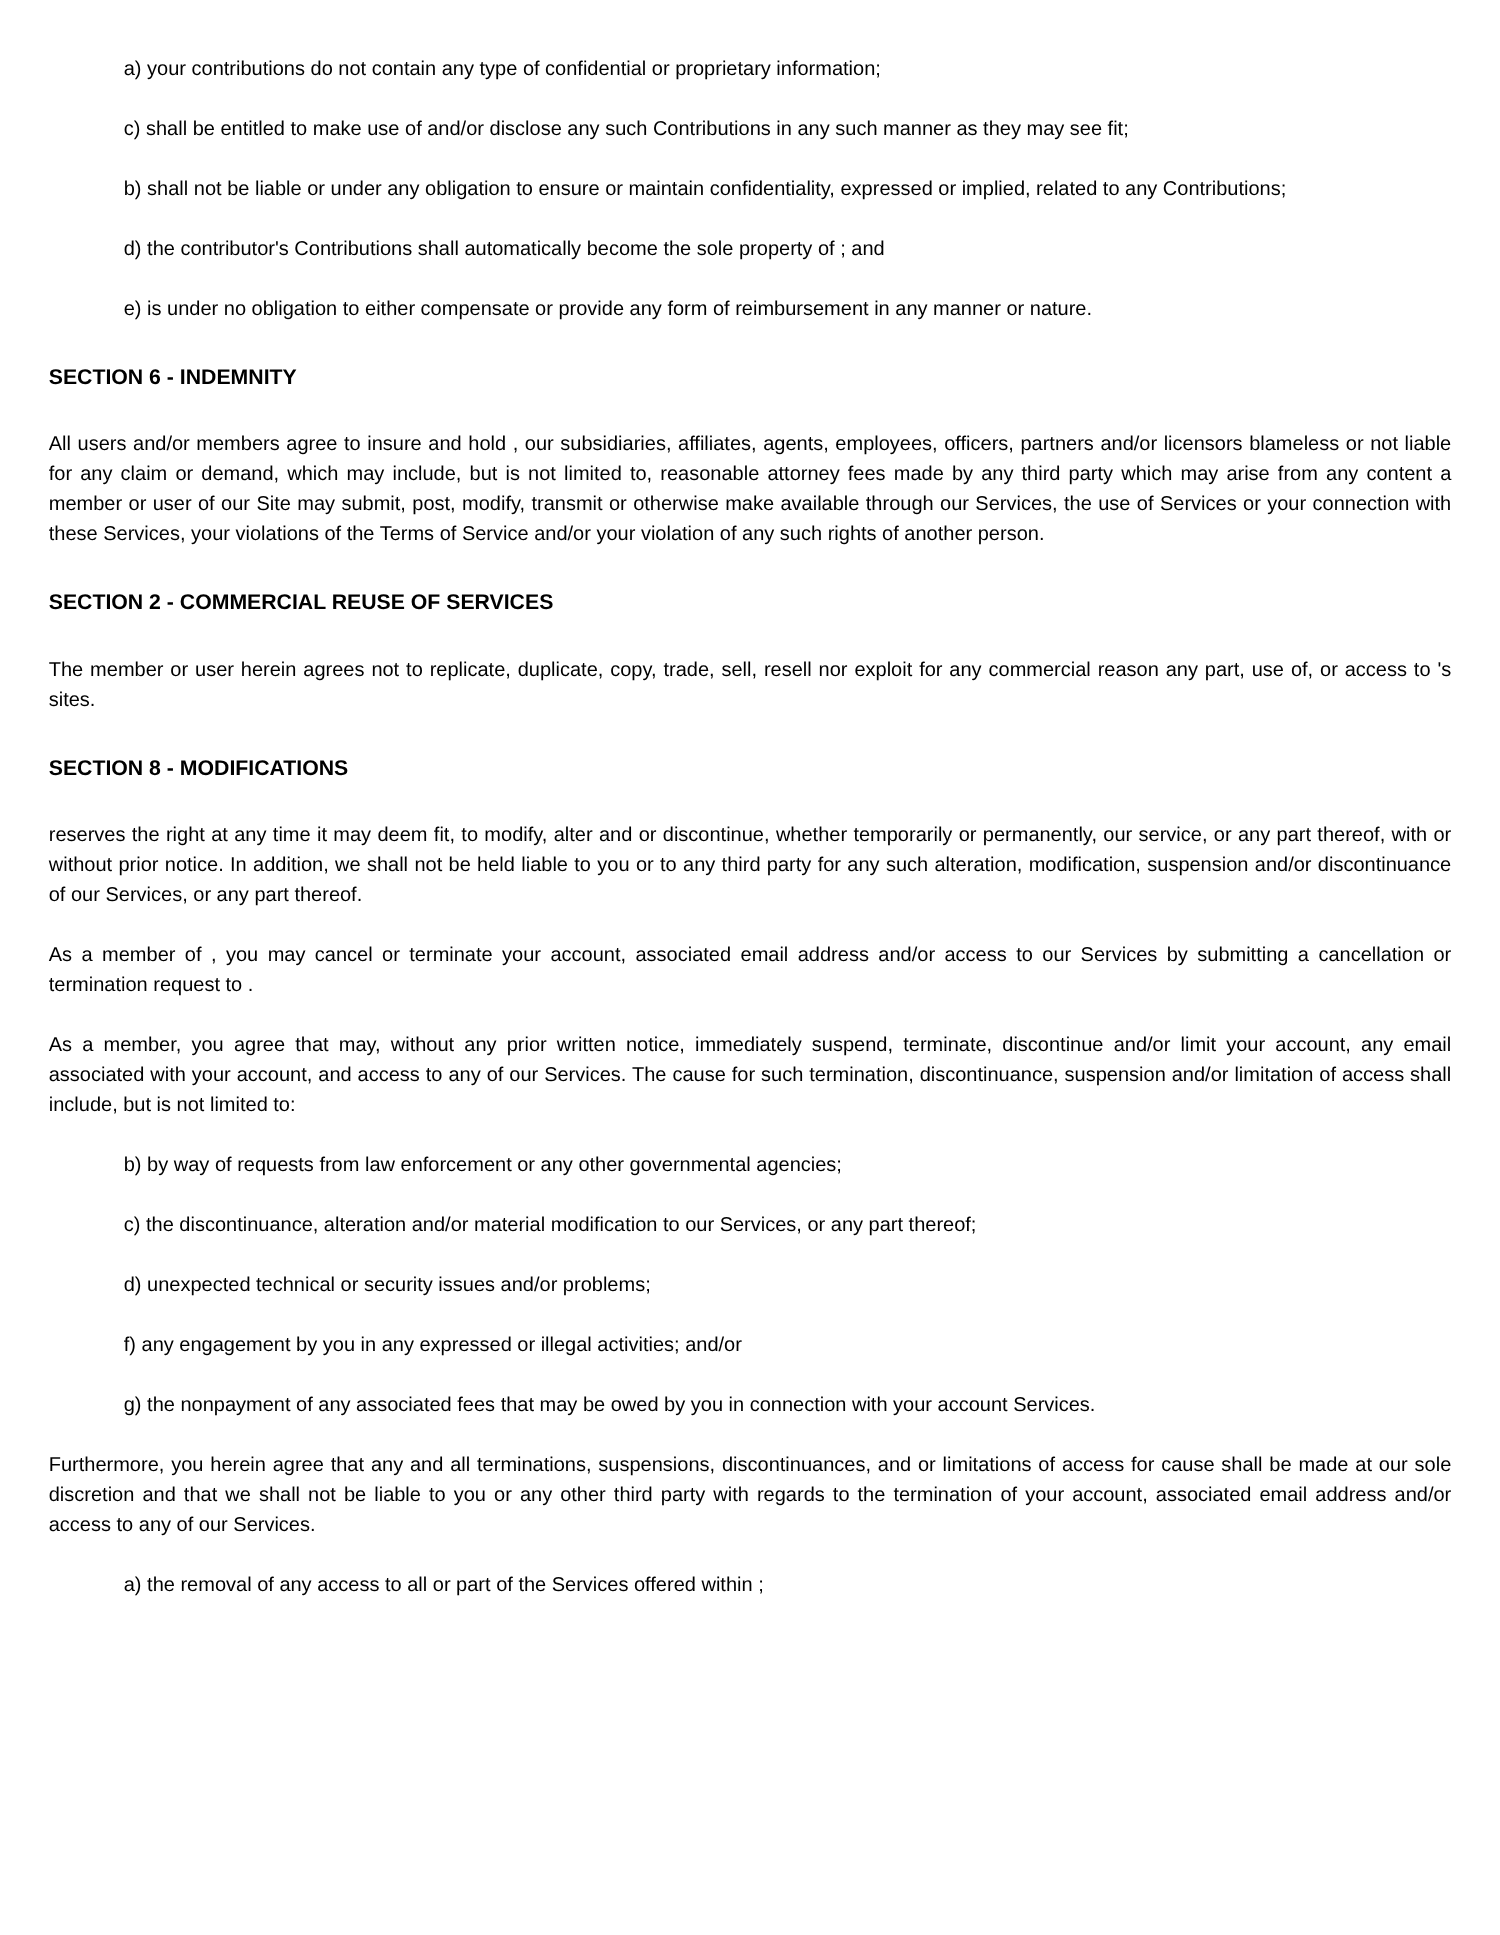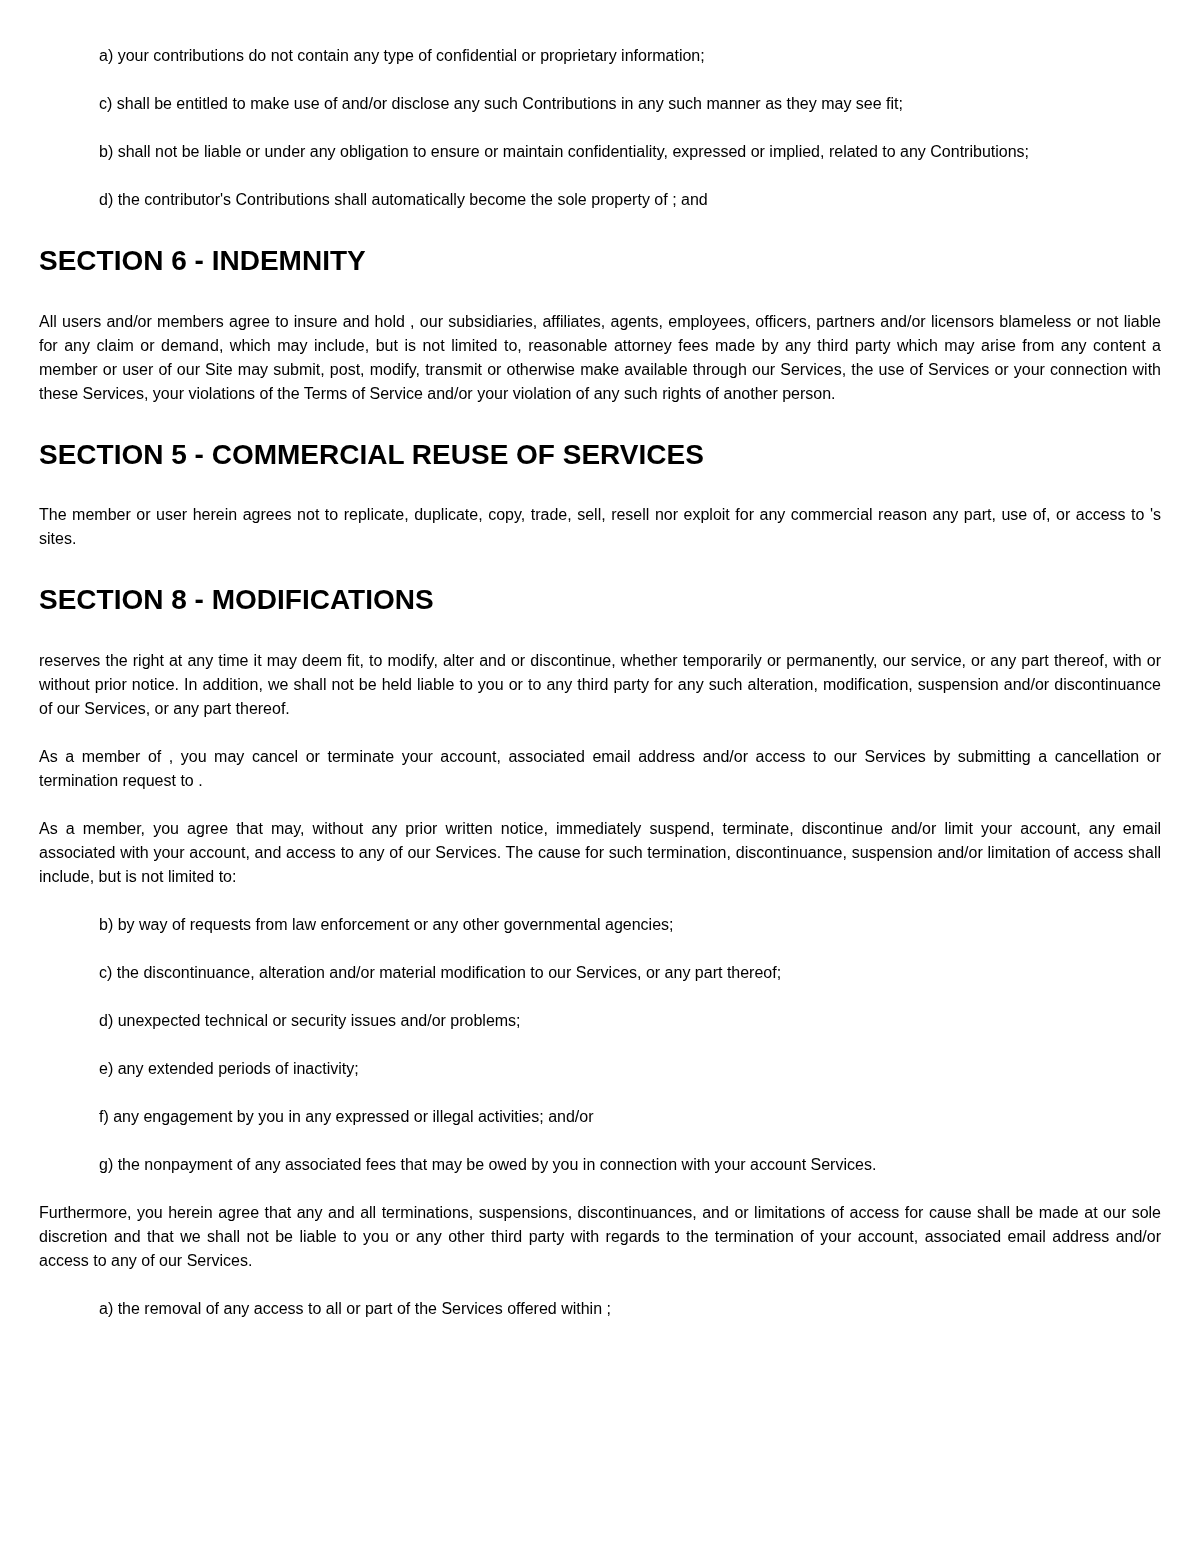--- a/index.html
+++ b/index.html
@@ -23,53 +23,53 @@
     text-align: justify;
   }
   .document p {
     margin: 24px 0;
   }
   .document p.indent {
     margin-left: 60px;
   }
   .document h2 {
     font-family: "Liberation Sans", sans-serif;
-    font-size: 28px;
+    font-size: 17px;
     font-weight: 700;
     line-height: 1.2;
     margin: 32px 0;
     text-align: left;
     color: #000000;
   }
 </style>
 </head>
 <body>
 
 <main class="document">
 
   <p class="indent">a) your contributions do not contain any type of confidential or proprietary information;</p>
   <p class="indent">c)  shall be entitled to make use of and/or disclose any such Contributions in any such manner as they may see fit;</p>
   <p class="indent">b)  shall not be liable or under any obligation to ensure or maintain confidentiality, expressed or implied, related to any Contributions;</p>
   <p class="indent">d) the contributor's Contributions shall automatically become the sole property of ; and</p>
+  <p class="indent">e)  is under no obligation to either compensate or provide any form of reimbursement in any manner or nature.</p>
 
   <h2>SECTION 6 - INDEMNITY</h2>
   <p>All users and/or members agree to insure and hold , our subsidiaries, affiliates, agents, employees, officers, partners and/or licensors blameless or not liable for any claim or demand, which may include, but is not limited to, reasonable attorney fees made by any third party which may arise from any content a  member or user of our Site may submit, post, modify, transmit or otherwise make available through our Services, the use of Services or your connection with these Services, your violations of the Terms of Service and/or your violation of any such rights of another person.</p>
 
-  <h2>SECTION 5 - COMMERCIAL REUSE OF SERVICES</h2>
+  <h2>SECTION 2 - COMMERCIAL REUSE OF SERVICES</h2>
   <p>The member or user herein agrees not to replicate, duplicate, copy, trade, sell, resell nor exploit for any commercial reason any part, use of, or access to 's sites.</p>
 
   <h2>SECTION 8 - MODIFICATIONS</h2>
   <p>reserves the right at any time it may deem fit, to modify, alter and or discontinue, whether temporarily or permanently, our service, or any part thereof, with or without prior notice. In addition, we shall not be held liable to you or to any third party for any such alteration, modification, suspension and/or discontinuance of our Services, or any part thereof.</p>
 
   <p>As a member of , you may cancel or terminate your account, associated email address and/or access to our Services by submitting a cancellation or termination request to .</p>
   <p>As a member, you agree that may, without any prior written notice, immediately suspend, terminate, discontinue and/or limit your account, any email associated with your account, and access to any of our Services. The cause for such termination, discontinuance, suspension and/or limitation of access shall include, but is not limited to:</p>
 
   <p class="indent">b) by way of requests from law enforcement or any other governmental agencies;</p>
   <p class="indent">c) the discontinuance, alteration and/or material modification to our Services, or any part thereof;</p>
   <p class="indent">d) unexpected technical or security issues and/or problems;</p>
-  <p class="indent">e) any extended periods of inactivity;</p>
   <p class="indent">f) any engagement by you in any expressed or illegal activities; and/or</p>
   <p class="indent">g) the nonpayment of any associated fees that may be owed by you in connection with your  account Services.</p>
 
   <p>Furthermore, you herein agree that any and all terminations, suspensions, discontinuances, and or limitations of access for cause shall be made at our sole discretion and that we shall not be liable to you or any other third party with regards to the termination of your account, associated email address and/or access to any of our Services.</p>
   <p class="indent">a) the removal of any access to all or part of the Services offered within ;</p>
 
 </main>
 
 </body></html>

